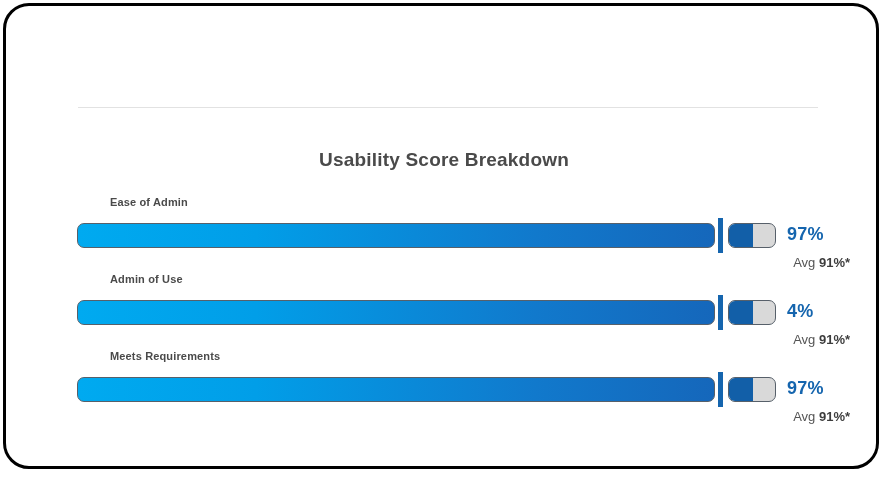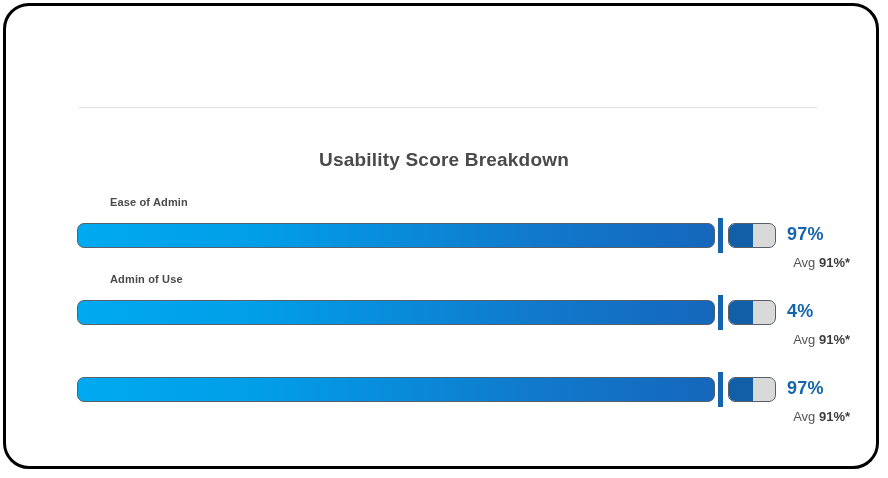--- a/index.html
+++ b/index.html
@@ -207,20 +207,21 @@
         <div class="pill-fill" style="width: 52%;"></div>
       </div>
       <div class="metric-value">4%</div>
       <div class="metric-avg">
         <span class="avg-word">Avg</span>
         <span class="avg-val">91%*</span>
       </div>
     </div>
 
     <div class="metric metric-2">
+      <div class="metric-label">Meets Requirements</div>
       <div class="metric-bar"></div>
       <div class="metric-tick"></div>
       <div class="pill">
         <div class="pill-fill" style="width: 52%;"></div>
       </div>
       <div class="metric-value">97%</div>
       <div class="metric-avg">
         <span class="avg-word">Avg</span>
         <span class="avg-val">91%*</span>
       </div>

